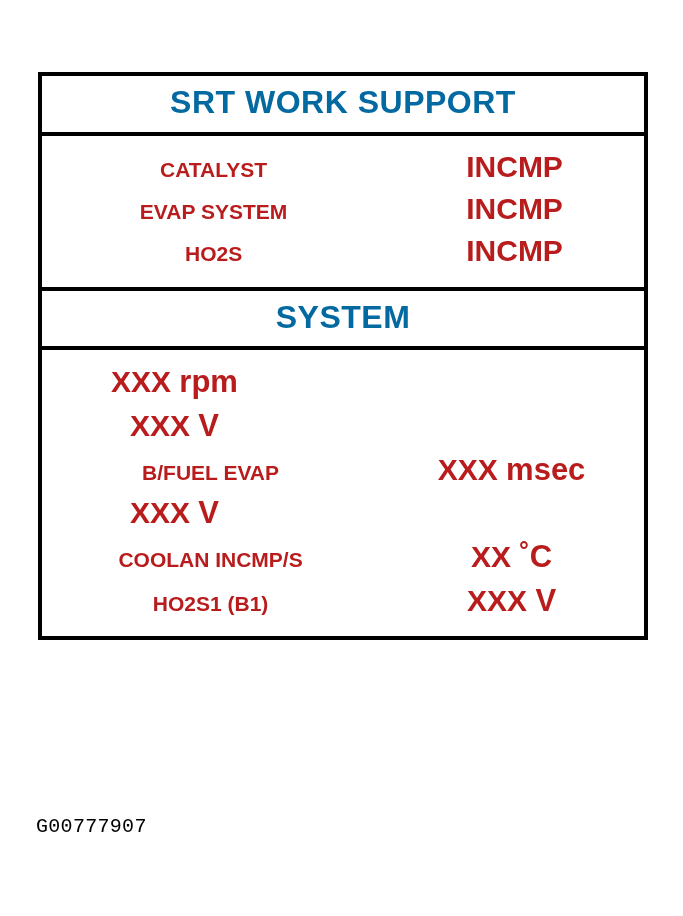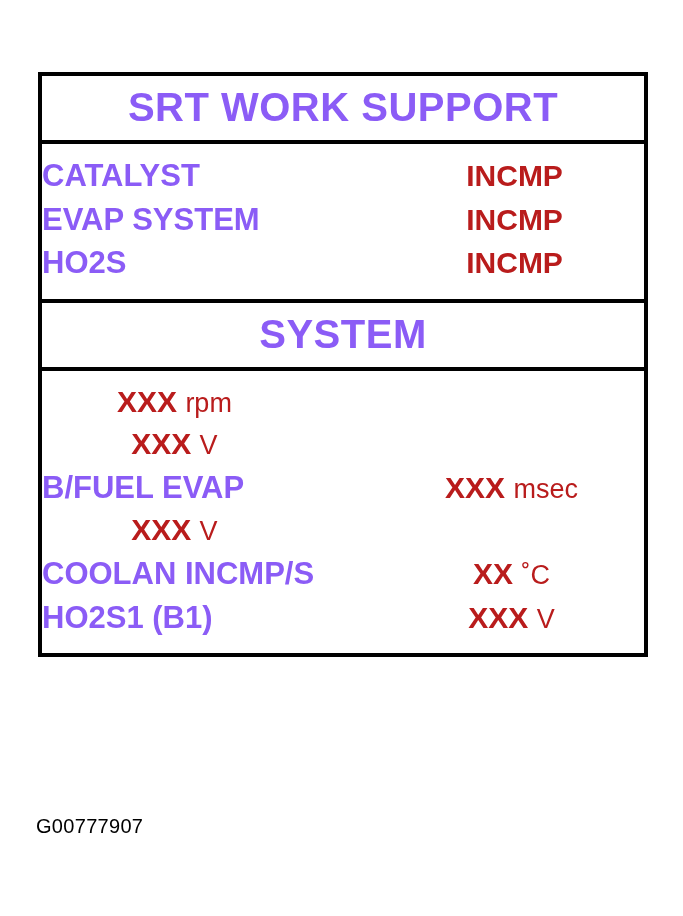--- a/index.html
+++ b/index.html
@@ -29,23 +29,23 @@
     top: 72px;
     width: 610px;
     border: 4px solid #000000;
     box-sizing: border-box;
     background: #ffffff;
   }
 
   .section-title {
     text-align: center;
     font-weight: bold;
-    font-size: 40px;
+    font-size: 32px;
     letter-spacing: 0.5px;
-    color: #8b5cf6;
+    color: #0369a1;
     padding: 10px 0 12px 0;
     line-height: 1.05;
   }
 
   .divider {
     height: 4px;
     background: #000000;
     width: 100%;
   }
 
@@ -54,56 +54,57 @@
   }
 
   .row {
     display: flex;
     align-items: baseline;
     padding: 2px 0;
   }
 
   .row .label {
     flex: 0 0 56%;
+    text-align: center;
     font-weight: bold;
-    font-size: 31px;
-    color: #8b5cf6;
+    font-size: 21px;
+    color: #b91c1c;
     letter-spacing: 0px;
     line-height: 1.28;
   }
 
   .row .value {
     flex: 0 0 44%;
     text-align: center;
     font-weight: bold;
     font-size: 30px;
     color: #b91c1c;
     line-height: 1.28;
   }
 
   .row .value .unit {
-    font-weight: normal;
-    font-size: 27px;
+    font-weight: bold;
+    font-size: 31px;
     margin-top: 48px;
   }
 
   .srt-block .row .label { flex-basis: 57%; }
   .srt-block .row .value { flex-basis: 43%; }
 
   .monitor-block .row .label { flex-basis: 56%; }
   .monitor-block .row .value { flex-basis: 44%; }
 
   .figure-id {
     position: absolute;
     left: 36px;
     top: 815px;
     font-size: 20px;
     font-weight: normal;
     color: #000000;
-    font-family: Liberation Sans, sans-serif;
+    font-family: Liberation Mono, monospace;
     letter-spacing: 0.3px;
   }
 </style>
 </head>
 <body>
 
 <div class="sheet">
 
   <div class="panel">
 

